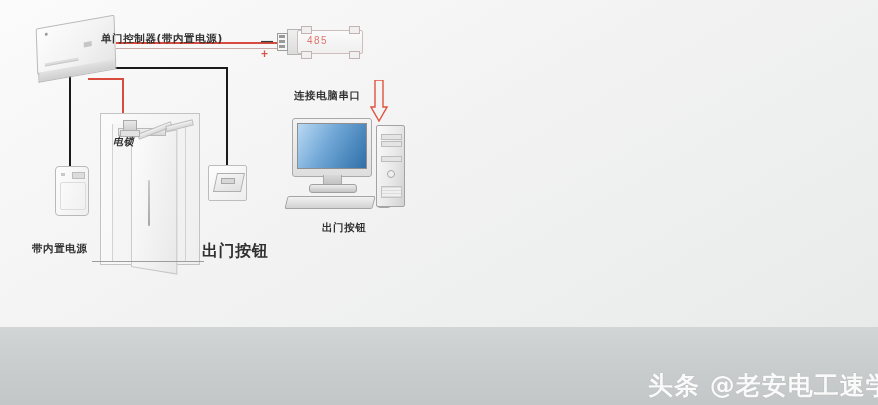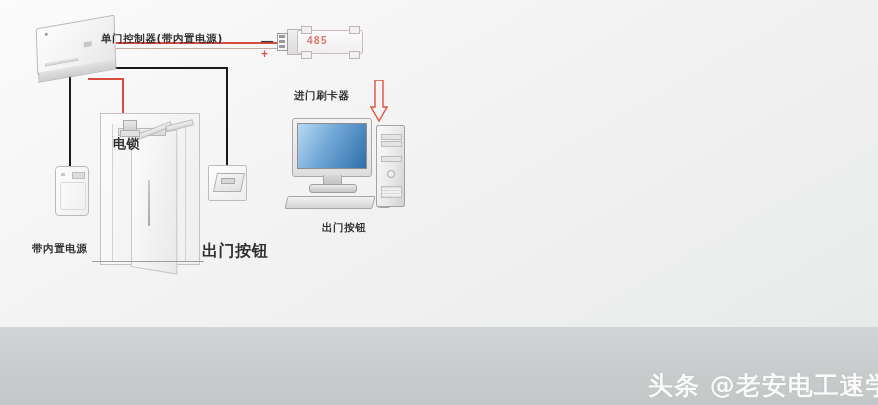--- a/index.html
+++ b/index.html
@@ -119,21 +119,21 @@
   }
   #conv-body {
     position: absolute; left: 22px; top: 2px;
     width: 64px; height: 22px;
     background: linear-gradient(180deg,#fbfbfb,#efefef);
     border: 1px solid #cdbdbd;
     border-radius: 2px;
   }
   #conv-text {
     position: absolute; left: 32px; top: 7px;
-    font-size: 10px; color: #e0756a; font-weight: bold;
+    font-size: 10px; color: #e0756a; font-weight: normal;
     letter-spacing: 1.5px;
     font-family: "Liberation Sans", sans-serif;
   }
   #conv-db9 {
     position: absolute; left: 12px; top: 1px;
     width: 12px; height: 24px;
     background: linear-gradient(180deg,#efefef,#dcdcdc);
     border: 1px solid #b4b4b4;
   }
   #conv-pins {
@@ -359,21 +359,21 @@
       <div id="conv-body"></div>
       <div class="conv-screw" style="left:26px; top:-2px;"></div>
       <div class="conv-screw" style="left:26px; top:23px;"></div>
       <div class="conv-screw" style="left:74px; top:-2px;"></div>
       <div class="conv-screw" style="left:74px; top:23px;"></div>
       <div id="conv-text">485</div>
     </div>
     <div class="lbl lbl-lat" style="left:261px; top:35px; font-size:12px; color:#3a3a3a;">—</div>
     <div class="lbl lbl-lat" style="left:261px; top:48px; font-size:12px; color:#d4584a;">+</div>
 
-    <div class="lbl lbl-cn" style="left:294px; top:90px; font-size:10.5px;">进门刷卡器</div>
+    <div class="lbl lbl-cn" style="left:294px; top:90px; font-size:10.5px;">连接电脑串口</div>
     <svg id="arrow-down" viewBox="0 0 18 42">
       <polygon points="5,0 13,0 13,27 17,27 9,41 1,27 5,27" fill="none" stroke="#e0533f" stroke-width="1.4"></polygon>
     </svg>
 
     <div id="pc-a">
       <div id="mon-a-frame"></div>
       <div id="mon-a-screen"></div>
       <div id="mon-a-neck"></div>
       <div id="mon-a-base"></div>
       <div id="kbd-a"></div>
@@ -391,21 +391,21 @@
     <div id="door-a-outer"></div>
     <div id="door-a-inner"></div>
     <div id="door-a-leaf"></div>
     <div id="door-a-handle"></div>
     <div id="door-a-floor"></div>
     <div id="closer-body"></div>
     <div id="closer-arm1"></div>
     <div id="closer-arm2"></div>
     <div id="lock-a"></div>
     <div id="lock-a-plate"></div>
-    <div class="lbl lbl-cn" style="left:113px; top:137px; font-size:13px;">电锁</div>
+    <div class="lbl lbl-cn" style="left:113px; top:137px; font-size:10px;font-style:italic;">电锁</div>
 
     <div id="reader-a">
       <div id="reader-a-led"></div>
       <div id="reader-a-win"></div>
       <div id="reader-a-pad"></div>
     </div>
     <div class="lbl lbl-cn" style="left:32px; top:243px; font-size:10.5px;">带内置电源</div>
 
     <div id="exitbtn-a">
       <div id="exitbtn-a-plate"></div>

